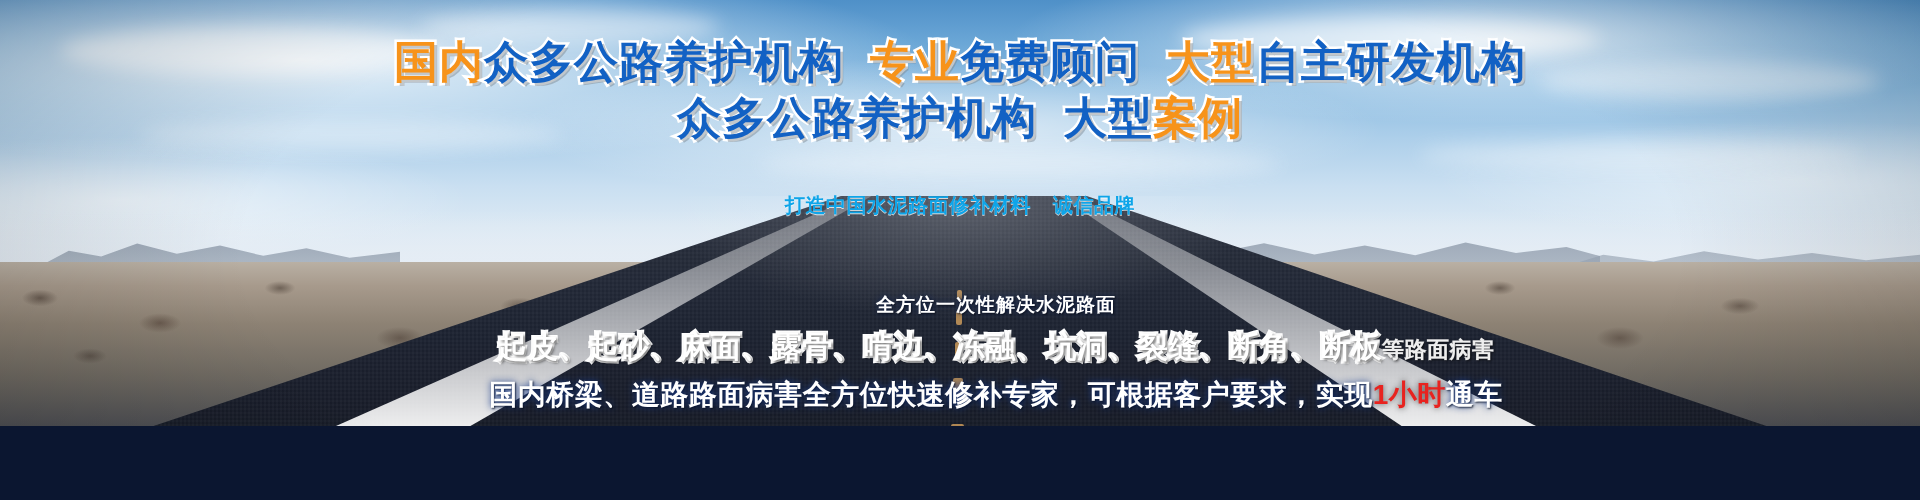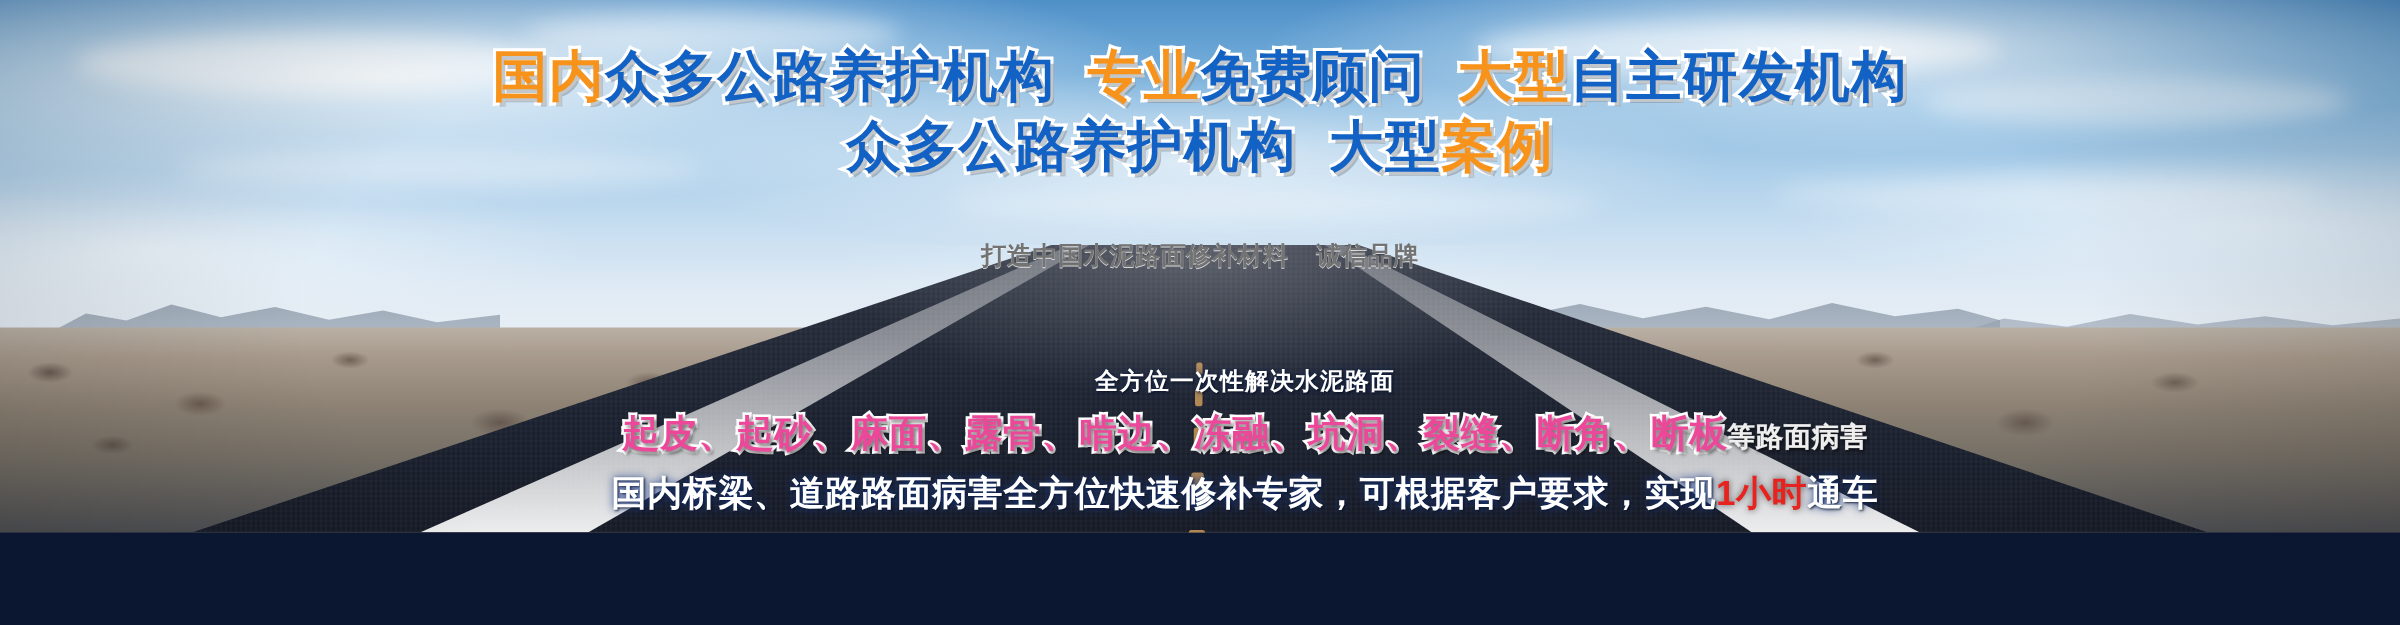--- a/index.html
+++ b/index.html
@@ -150,21 +150,21 @@
     color:#1261c4;
     -webkit-text-stroke:5px #ffffff;
     paint-order:stroke fill;
     text-shadow:3px 3px 0 rgba(120,130,140,0.45);
   }
   .hero .gap { display:inline-block; width:26px; }
 
   .sub {
     position:absolute; left:0; top:190px; width:1920px;
     text-align:center;
-    color:#737373;
+    color:#0ea5e9;
     font-weight:bold;
     font-size:20px;
     line-height:1.55;
     letter-spacing:0.5px;
     text-shadow:0 1px 0 rgba(255,255,255,0.75);
   }
   .sub .sp { display:inline-block; width:22px; }
 
   .lower {
     position:absolute; left:0; top:292px; width:1920px;
@@ -175,21 +175,21 @@
     font-size:19px; font-weight:bold; letter-spacing:1px;
     color:#ffffff;
     text-shadow:0 0 6px rgba(20,40,90,0.9), 1px 1px 2px rgba(0,0,0,0.8);
   }
   .lw2 {
     margin-top:9px;
     font-size:30px; font-weight:bold; letter-spacing:0.5px;
     white-space:nowrap;
   }
   .lw2 .dmg {
-    color:#ec4899;
+    color:#ffffff;
     -webkit-text-stroke:4px #ffffff;
     paint-order:stroke fill;
     text-shadow:2px 2px 3px rgba(0,0,0,0.55);
   }
   .lw2 .tail {
     color:#e5e5e5;
     font-size:22px;
     -webkit-text-stroke:0.5px rgba(255,255,255,0.4);
     text-shadow:1px 1px 3px rgba(0,0,0,0.8);
   }

